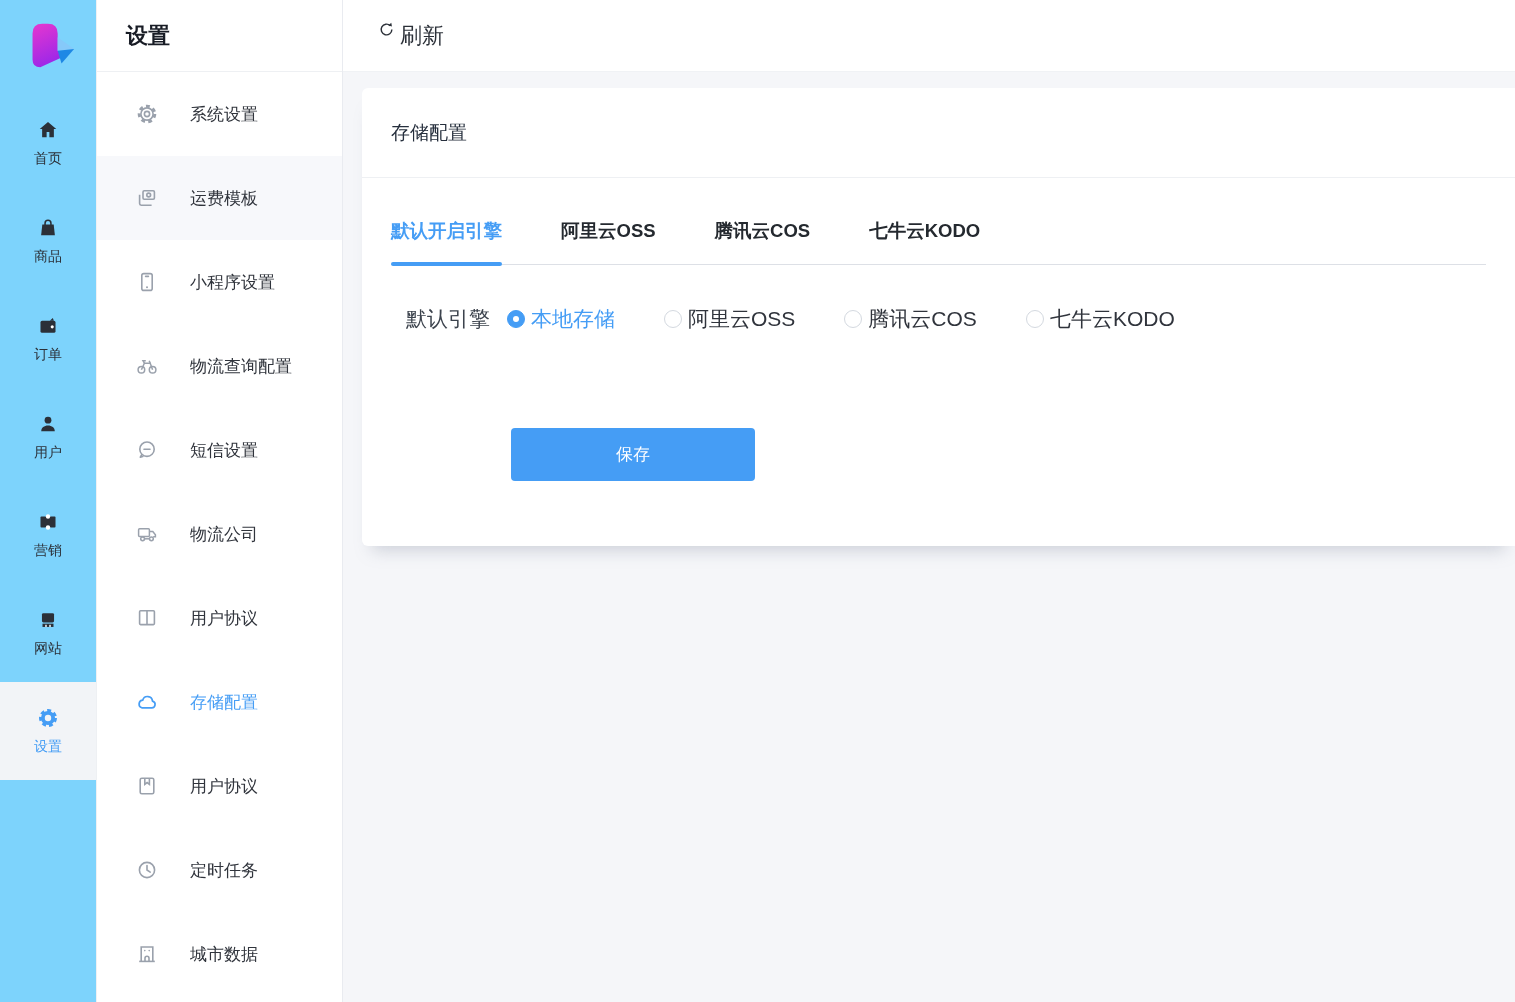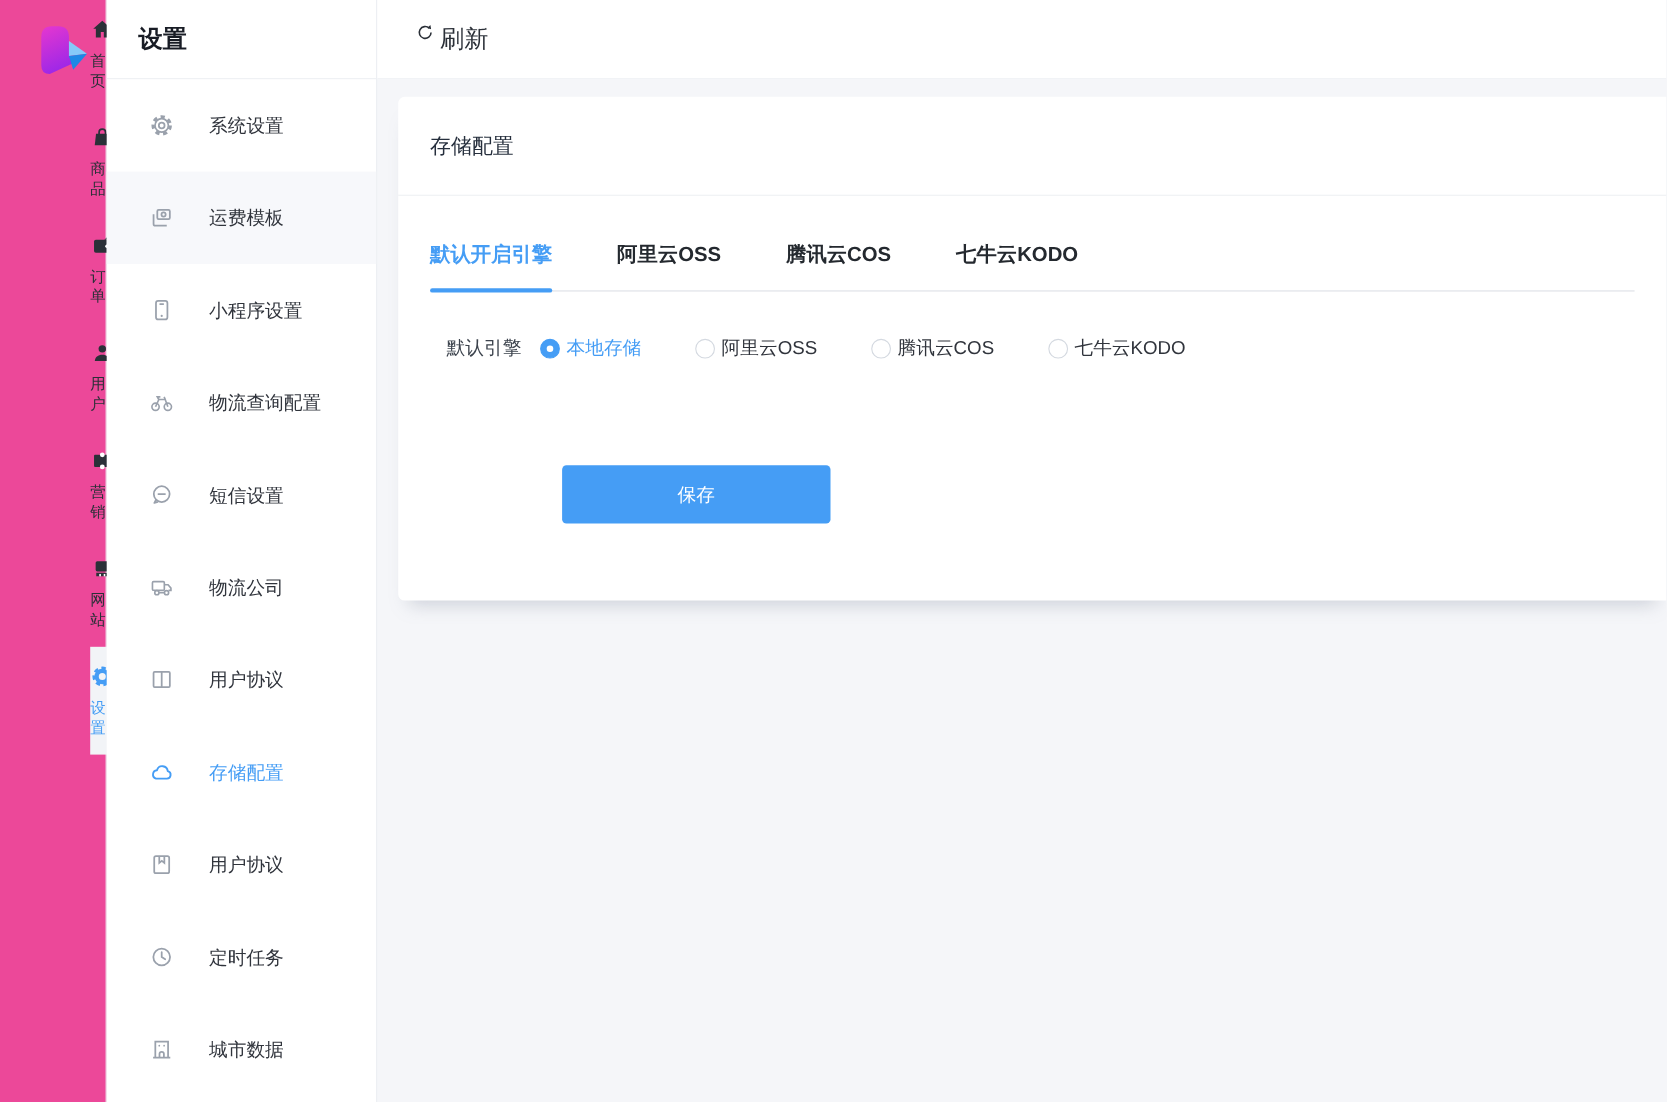--- a/index.html
+++ b/index.html
@@ -8,23 +8,23 @@
     width:1515px; height:1002px; overflow:hidden;
     display:flex;
     background:#f5f6f9;
     font-family:"Liberation Sans","DejaVu Sans",sans-serif;
     color:#2b3038;
   }
   svg { display:block; }
 
   
   .iconbar {
-    width:97px; min-width:97px; background:#ec4899;
+    width:97px; min-width:97px; background:#7dd3fc;
     border-right:1px solid #eef0f3;
-    display:flex; flex-direction:row;padding-left:24px;
+    display:flex; flex-direction:column;
   }
   .logo-wrap { height:94px; display:flex; align-items:center; justify-content:center; cursor:pointer; }
   .ibar-item {
     height:98px; display:flex; flex-direction:column;
     align-items:center; justify-content:center; gap:9px;
     font-size:14px; color:#2b3038; cursor:pointer;
   }
   .ibar-item .ib-icon { width:22px; height:22px; color:#2b3038; }
   .ibar-item.active { background:#f2f4f7; color:#459df5; }
   .ibar-item.active .ib-icon { color:#459df5; }
@@ -79,21 +79,21 @@
   .tab {
     font-size:18.5px; line-height:25px; padding-bottom:21px;
     color:#24292f; cursor:pointer; position:relative;font-weight:bold;
   }
   .tab.active { color:#459df5; }
   .tab.active::after {
     content:""; position:absolute; left:0; right:0; bottom:-2px;
     height:4px; background:#459df5; border-radius:2px;
   }
 
-  .form-row { margin-top:40px; display:flex; align-items:center; font-size:17px; }
+  .form-row { margin-top:40px; display:flex; align-items:center; font-size:21px; }
   .form-label { color:#3c434d; margin-left:15px; margin-right:17px; }
   .radio-opt {
     display:inline-flex; align-items:center; gap:6px;
     margin-right:49px; cursor:pointer; color:#30343c;
   }
   .radio-circle {
     width:18px; height:18px; border-radius:50%;
     border:1px solid #d4d9e0; background:#fff; position:relative; flex:none;
   }
   .radio-opt.selected .radio-circle { background:#459df5; border-color:#459df5; }

